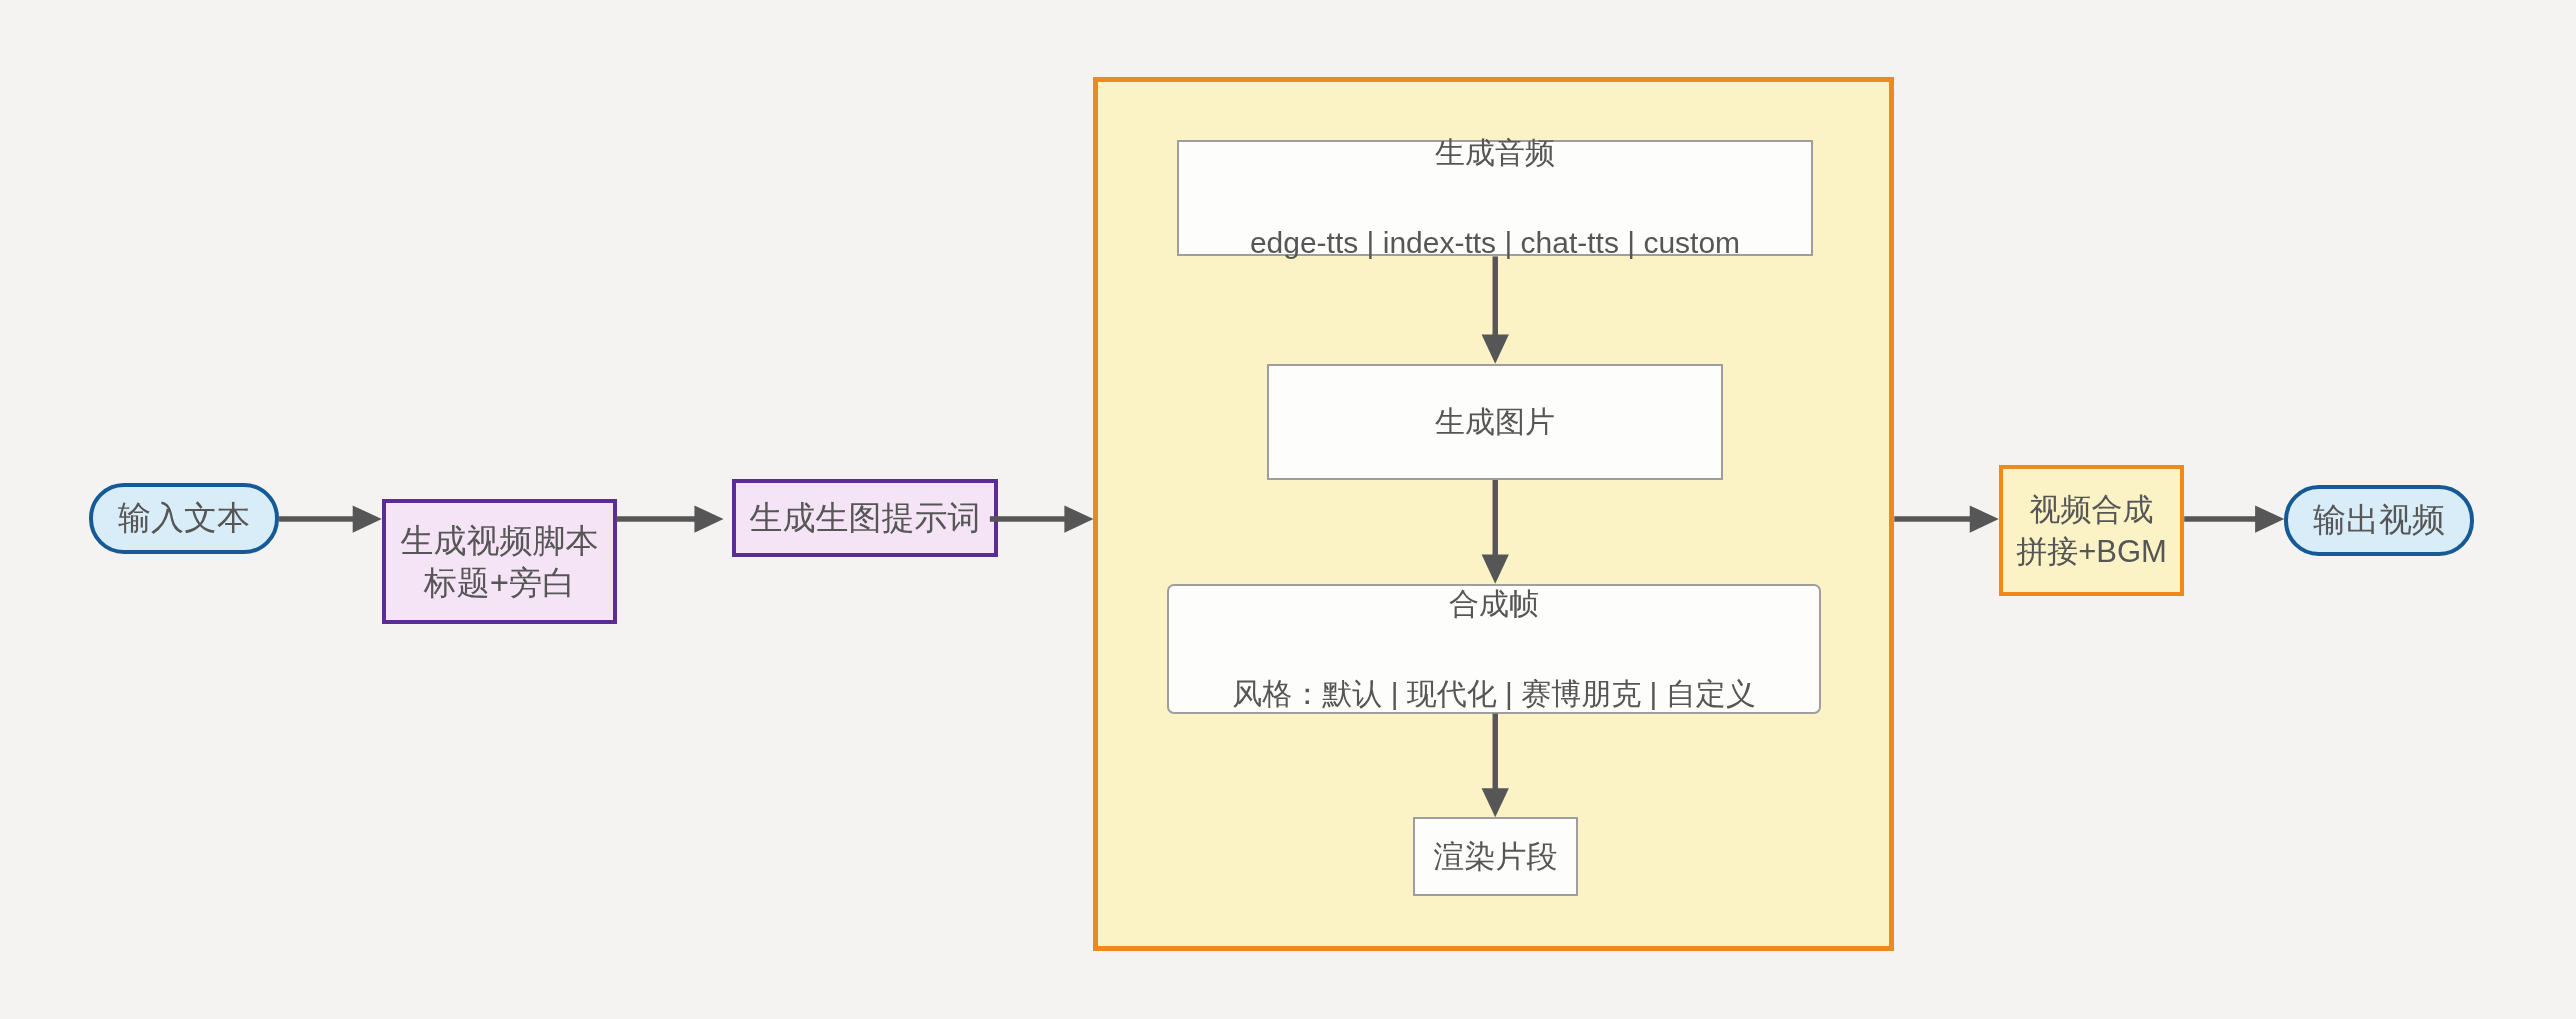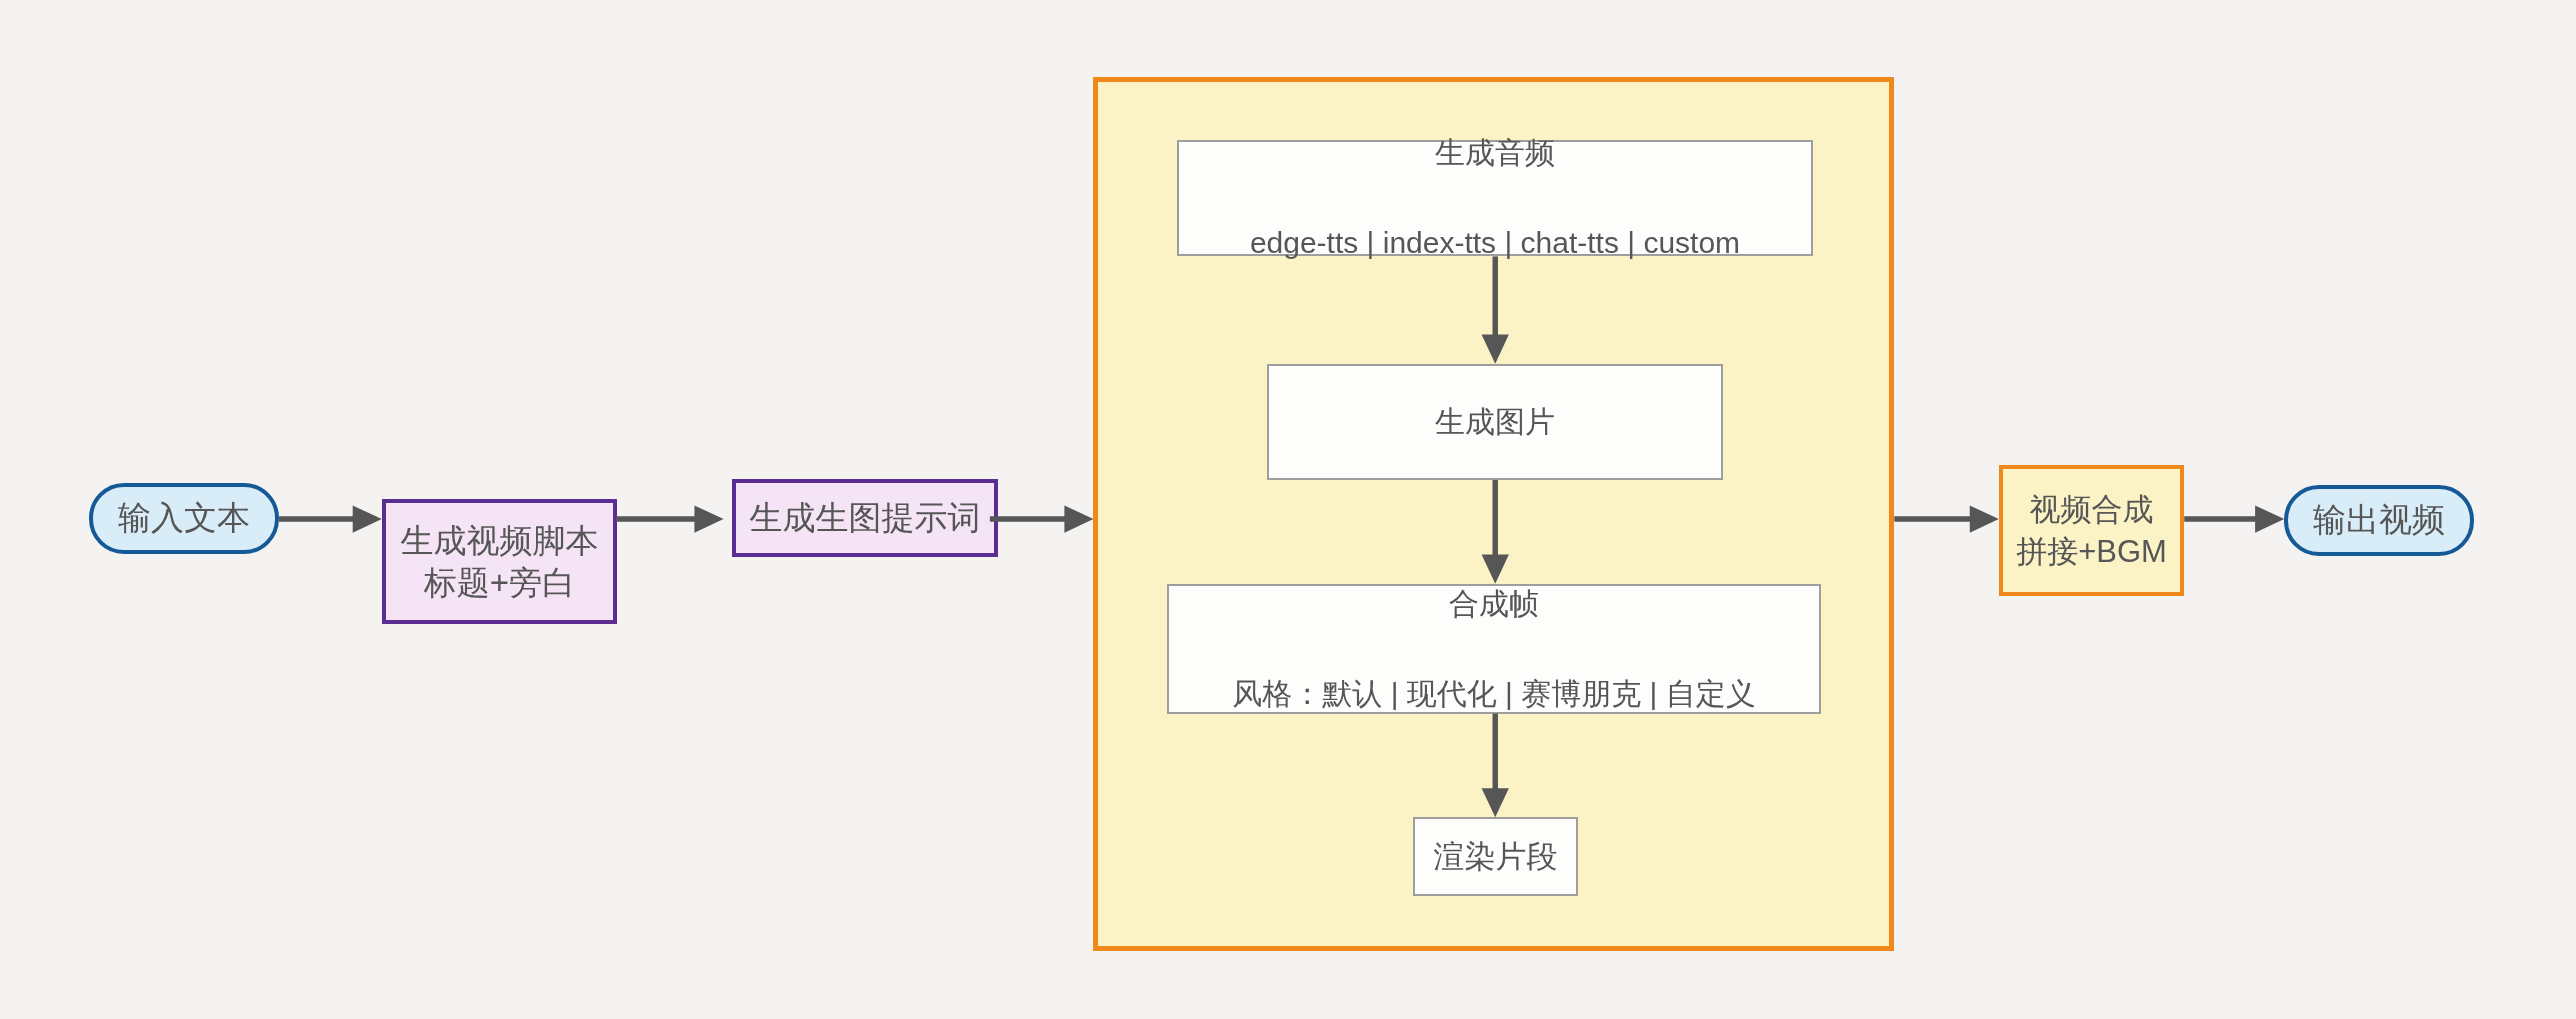--- a/index.html
+++ b/index.html
@@ -92,21 +92,21 @@
 
   <div class="node white-box" style="left:1177px; top:140px; width:636px; height:116px;">
     <span>生成音频</span>
     <span>edge-tts | index-tts | chat-tts | custom</span>
   </div>
 
   <div class="node white-box" style="left:1267px; top:364px; width:456px; height:116px;text-align:right;">
     <span>生成图片</span>
   </div>
 
-  <div class="node white-box" style="left:1167px; top:584px; width:654px; height:130px;">
+  <div class="node white-box" style="left:1167px; top:584px; width:654px; height:130px;border-radius:7px;">
     <span>合成帧</span>
     <span>风格：默认 | 现代化 | 赛博朋克 | 自定义</span>
   </div>
 
   <div class="node white-box" style="left:1413px; top:817px; width:165px; height:79px; font-size:31px;">
     <span>渲染片段</span>
   </div>
 
   <div class="node orange-box" style="left:1999px; top:454px; width:185px; height:131px;margin-top:11px;">
     <span>视频合成</span>

